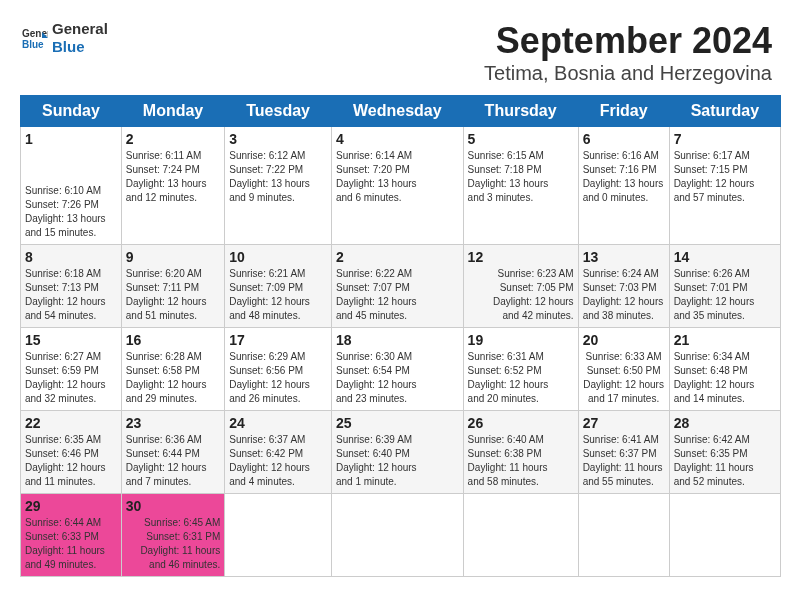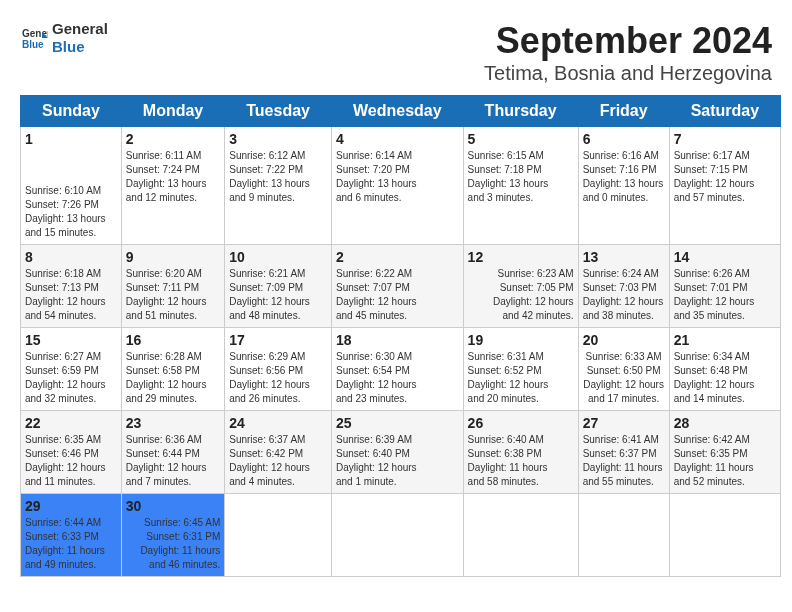--- a/index.html
+++ b/index.html
@@ -71,21 +71,21 @@
     }
     .day-info {
       font-size: 10px;
       color: #333;
       line-height: 1.4;
     }
     .empty-cell {
       background: #fff !important;
     }
     tbody tr:last-child td {
-      background: #3b82f6;
+      background: #ec4899;
     }
   </style>
 </head>
 <body>
 
 <div class="header">
   <div class="logo">
     <svg class="logo-icon" viewBox="0 0 28 28">
       <rect x="0" y="0" width="28" height="28" fill="white"></rect>
       <text x="2" y="13" font-size="10" font-weight="bold" fill="#333">General</text>

